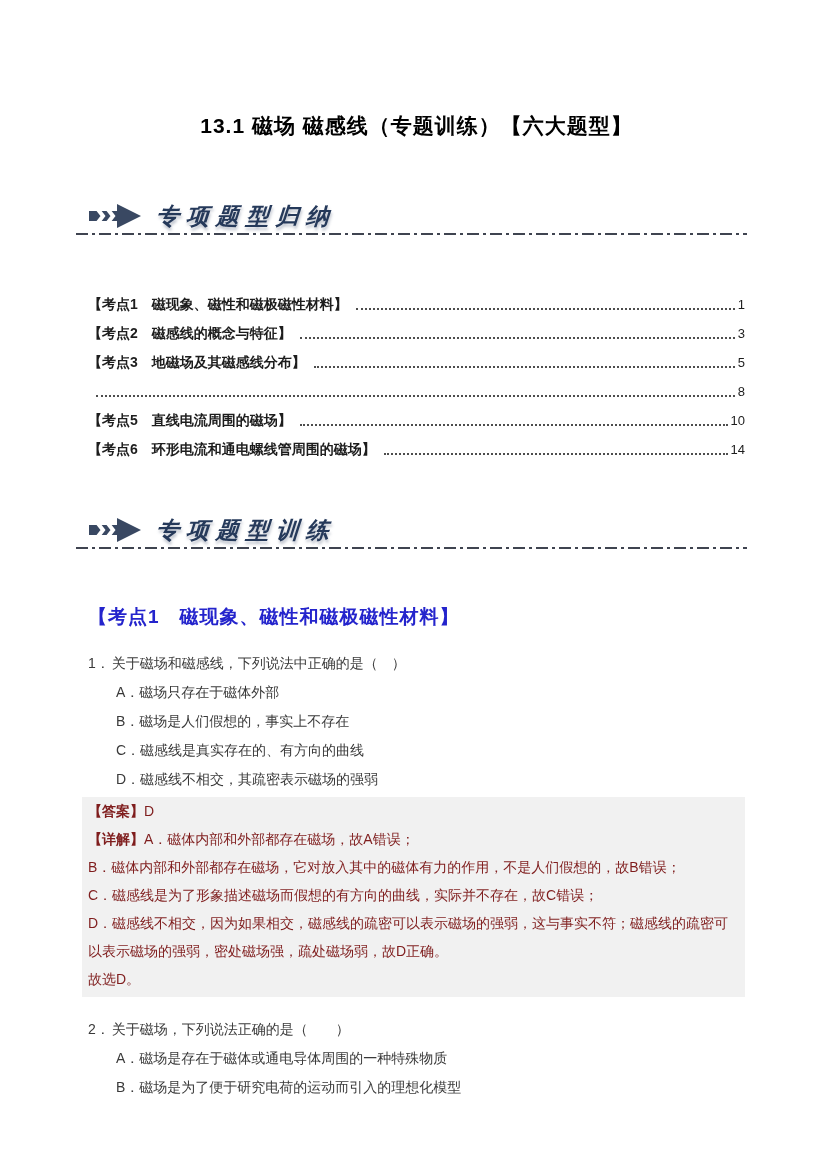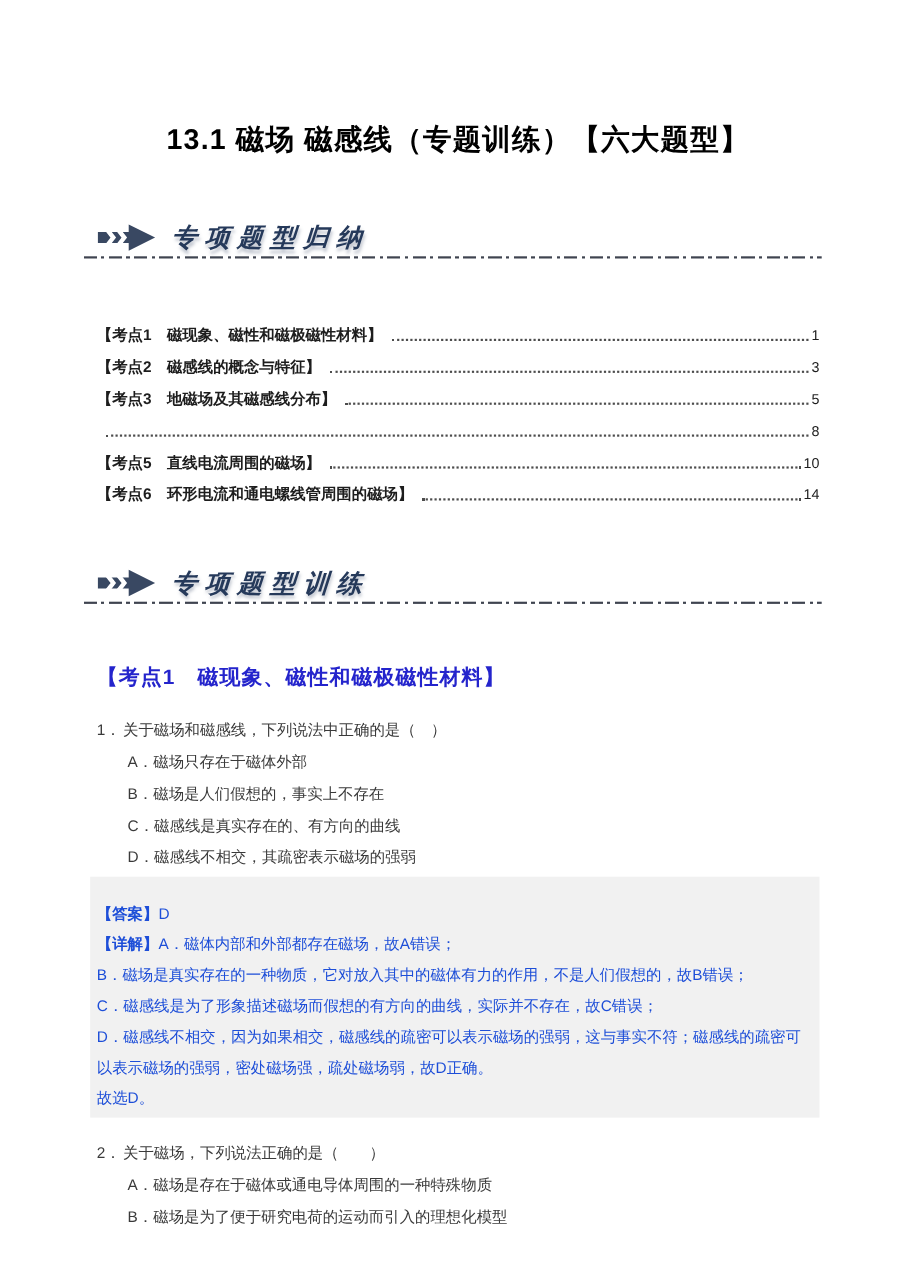--- a/index.html
+++ b/index.html
@@ -5,21 +5,21 @@
   * { margin:0; padding:0; box-sizing:border-box; }
   html,body { background:#ffffff; }
   body {
     width:827px; height:1169px;
     font-family:"Liberation Sans","DejaVu Sans",sans-serif;
     color:#2b2b2b; overflow:hidden; position:relative;
   }
   .page { padding:112px 82px 0 88px; }
 
   .doc-title {
-    text-align:center; font-size:26px; font-weight:bold; color:#000;
+    text-align:center; font-size:21px; font-weight:bold; color:#000;
     letter-spacing:1px; line-height:28px;
   }
 
   
   .banner { position:relative; height:40px; display:flex; align-items:center; }
   .banner-1 { margin-top:56px; }
   .banner-2 { margin-top:50px; }
   .banner .arrow-wrap { width:54px; height:30px; flex:0 0 auto; }
   .banner-text {
     font-size:23px; font-weight:bold; font-style:italic;
@@ -52,22 +52,22 @@
 
   
   .question { font-size:14px; color:#3a3a3a; }
   .q-stem { margin-top:19px; line-height:29px; }
   .q-num { margin-right:2px; }
   .q-options { padding-left:28px; }
   .q-option { line-height:29px; }
 
   
   .answer-block {
-    background:#f1f1f1; color:#1d4ed8;
-    margin:3px 0 2px -6px; padding:19px 10px 4px 6px;
+    background:#f1f1f1; color:#7f1d1d;
+    margin:3px 0 2px -6px; padding:0 10px 4px 6px;
     font-size:14px; line-height:28px;
   }
   .answer-block .lbl { font-weight:bold; }
 </style>
 </head>
 <body>
 
 <div class="page">
 
   <h1 class="doc-title">13.1 磁场 磁感线（专题训练）【六大题型】</h1>
@@ -141,21 +141,21 @@
       <div class="q-option">D．磁感线不相交，其疏密表示磁场的强弱</div>
     </div>
 
     <div class="answer-block">
       <div>
         <span class="lbl">【答案】</span><span>D</span>
       </div>
       <div>
         <span class="lbl">【详解】</span><span>A．磁体内部和外部都存在磁场，故A错误；</span>
       </div>
-      <div>B．磁场是真实存在的一种物质，它对放入其中的磁体有力的作用，不是人们假想的，故B错误；</div>
+      <div>B．磁体内部和外部都存在磁场，它对放入其中的磁体有力的作用，不是人们假想的，故B错误；</div>
       <div>C．磁感线是为了形象描述磁场而假想的有方向的曲线，实际并不存在，故C错误；</div>
       <div>D．磁感线不相交，因为如果相交，磁感线的疏密可以表示磁场的强弱，这与事实不符；磁感线的疏密可以表示磁场的强弱，密处磁场强，疏处磁场弱，故D正确。</div>
       <div>故选D。</div>
     </div>
   </div>
 
   <div class="question">
     <div class="q-stem" style="margin-top:18px;">
       <span class="q-num">2．</span><span>关于磁场，下列说法正确的是（　　）</span>
     </div>

